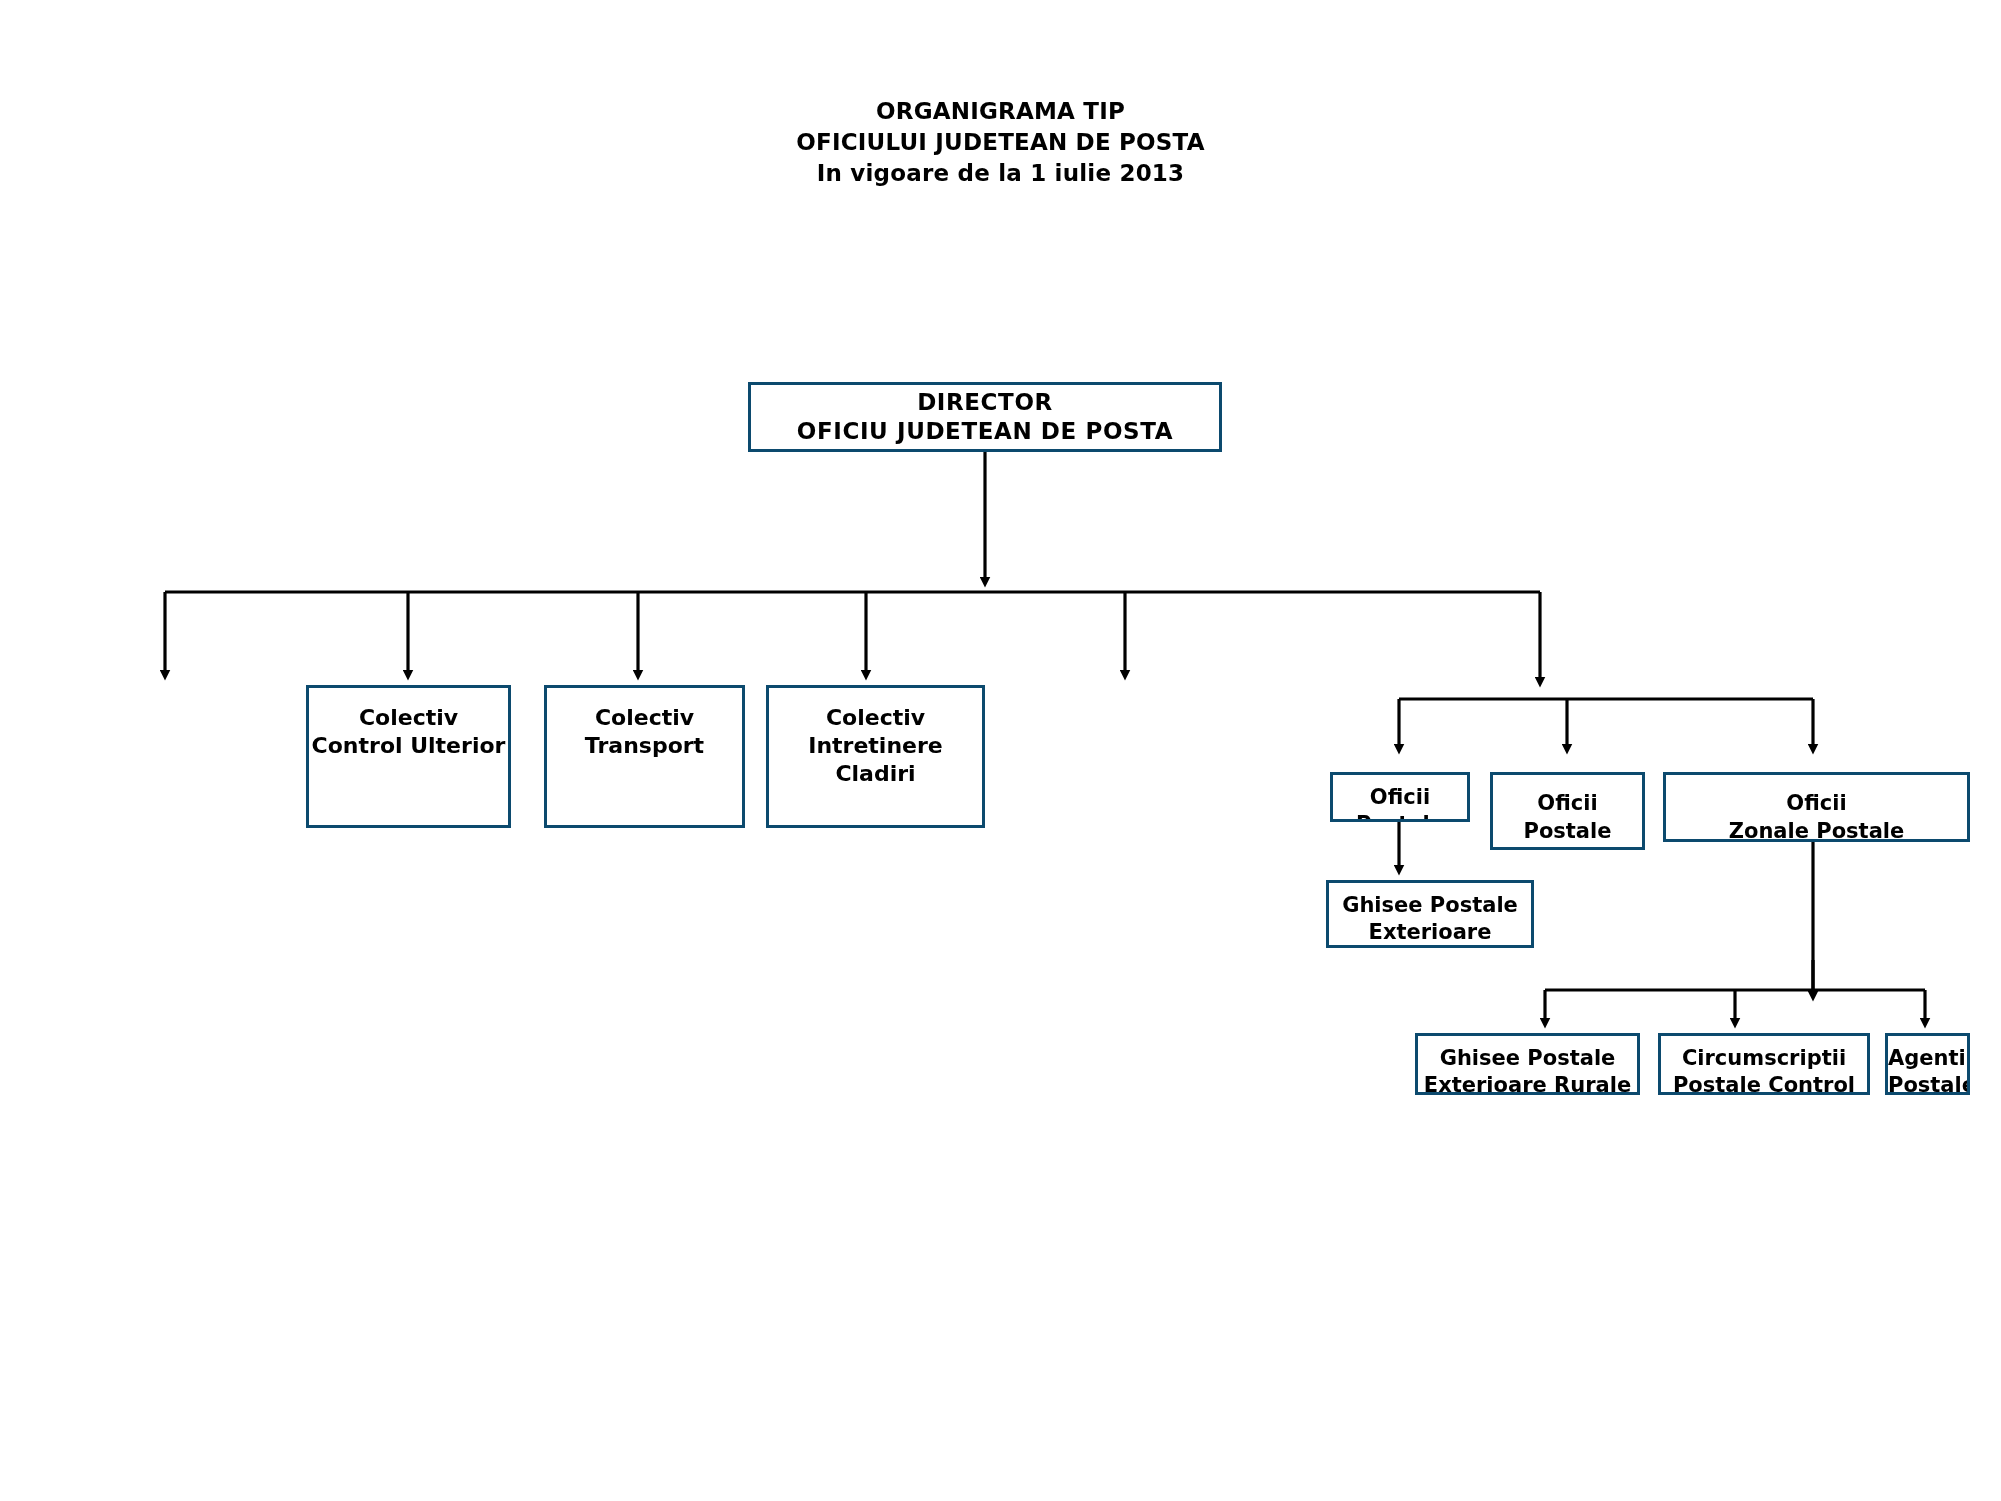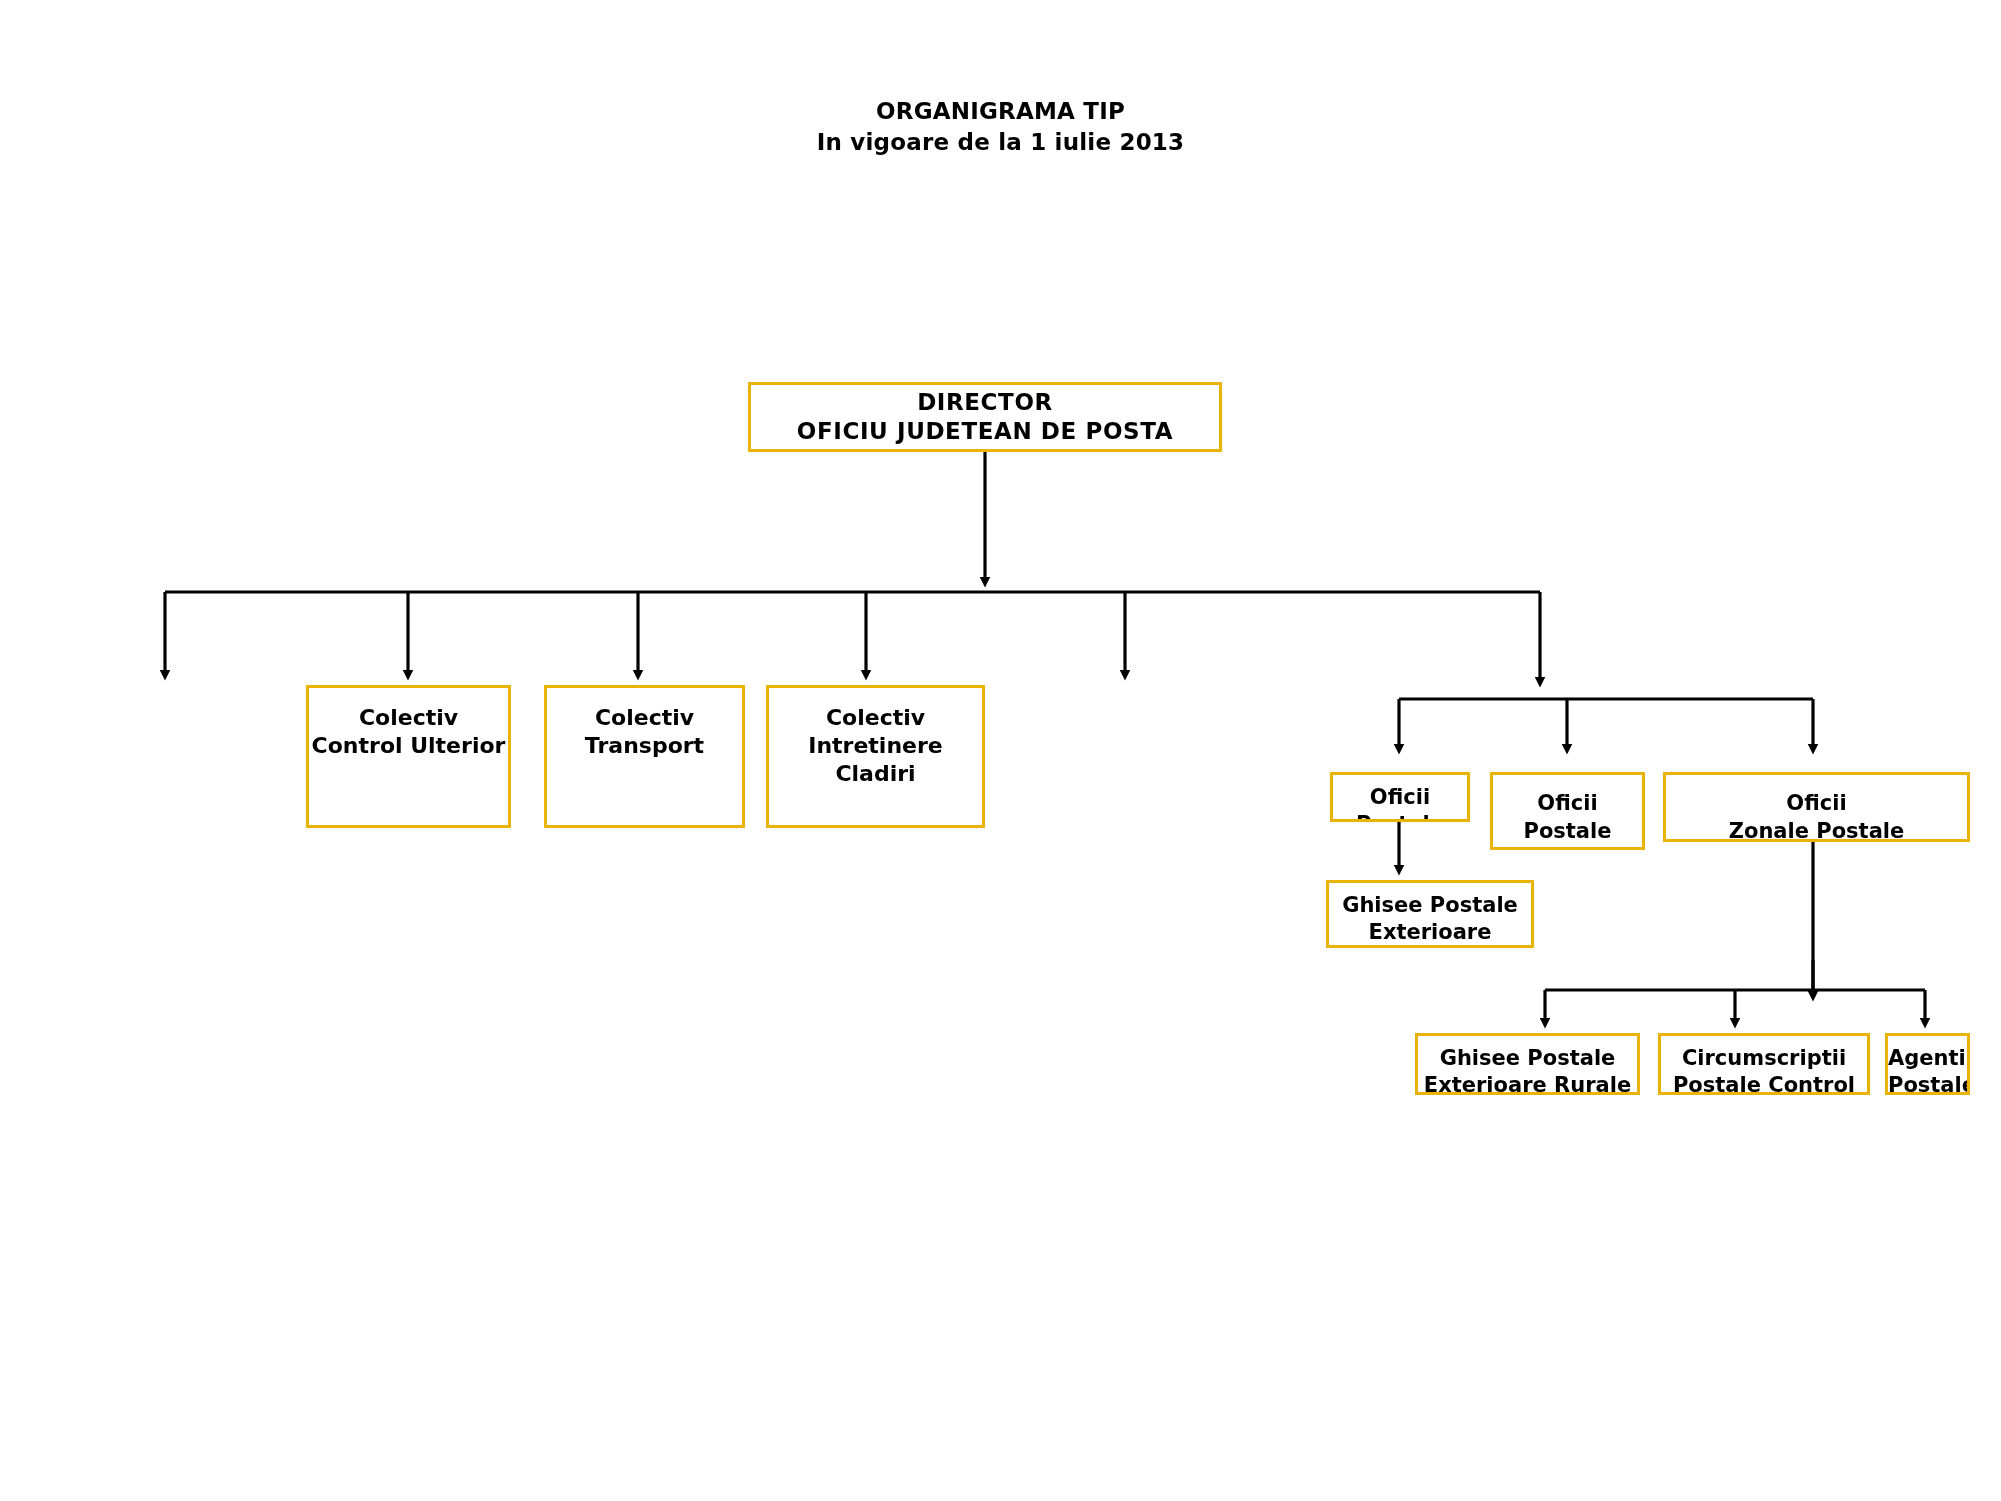--- a/index.html
+++ b/index.html
@@ -35,21 +35,21 @@
   #connectors {
     position: absolute;
     left: 0;
     top: 0;
     width: 2001px;
     height: 1501px;
   }
   .node {
     position: absolute;
     box-sizing: border-box;
-    border: 3px solid #eab308;
+    border: 3px solid #0c4a6e;
     background: #ffffff;
     display: flex;
     align-items: flex-start;
     justify-content: center;
     text-align: center;
     color: #000000;
     font-family: "DejaVu Sans", sans-serif;
     font-weight: bold;
     overflow: hidden;
   }
@@ -84,20 +84,21 @@
     padding-top: 9px;
   }
 </style>
 </head>
 <body>
 
 <div id="canvas">
 
   <div id="title-block">
     <div class="tline">ORGANIGRAMA TIP</div>
+    <div class="tline">OFICIULUI JUDETEAN DE POSTA</div>
     <div class="tline">In vigoare de la 1 iulie 2013</div>
   </div>
 
   <svg id="connectors" viewBox="0 0 2001 1501">
     <defs>
       <marker id="ah" markerWidth="11" markerHeight="11" refX="1.5" refY="5.5" orient="auto" markerUnits="userSpaceOnUse">
         <path d="M0,0 L11,5.5 L0,11 z" fill="#000000"></path>
       </marker>
     </defs>
     <g stroke="#000000" stroke-width="3.2" fill="none">

